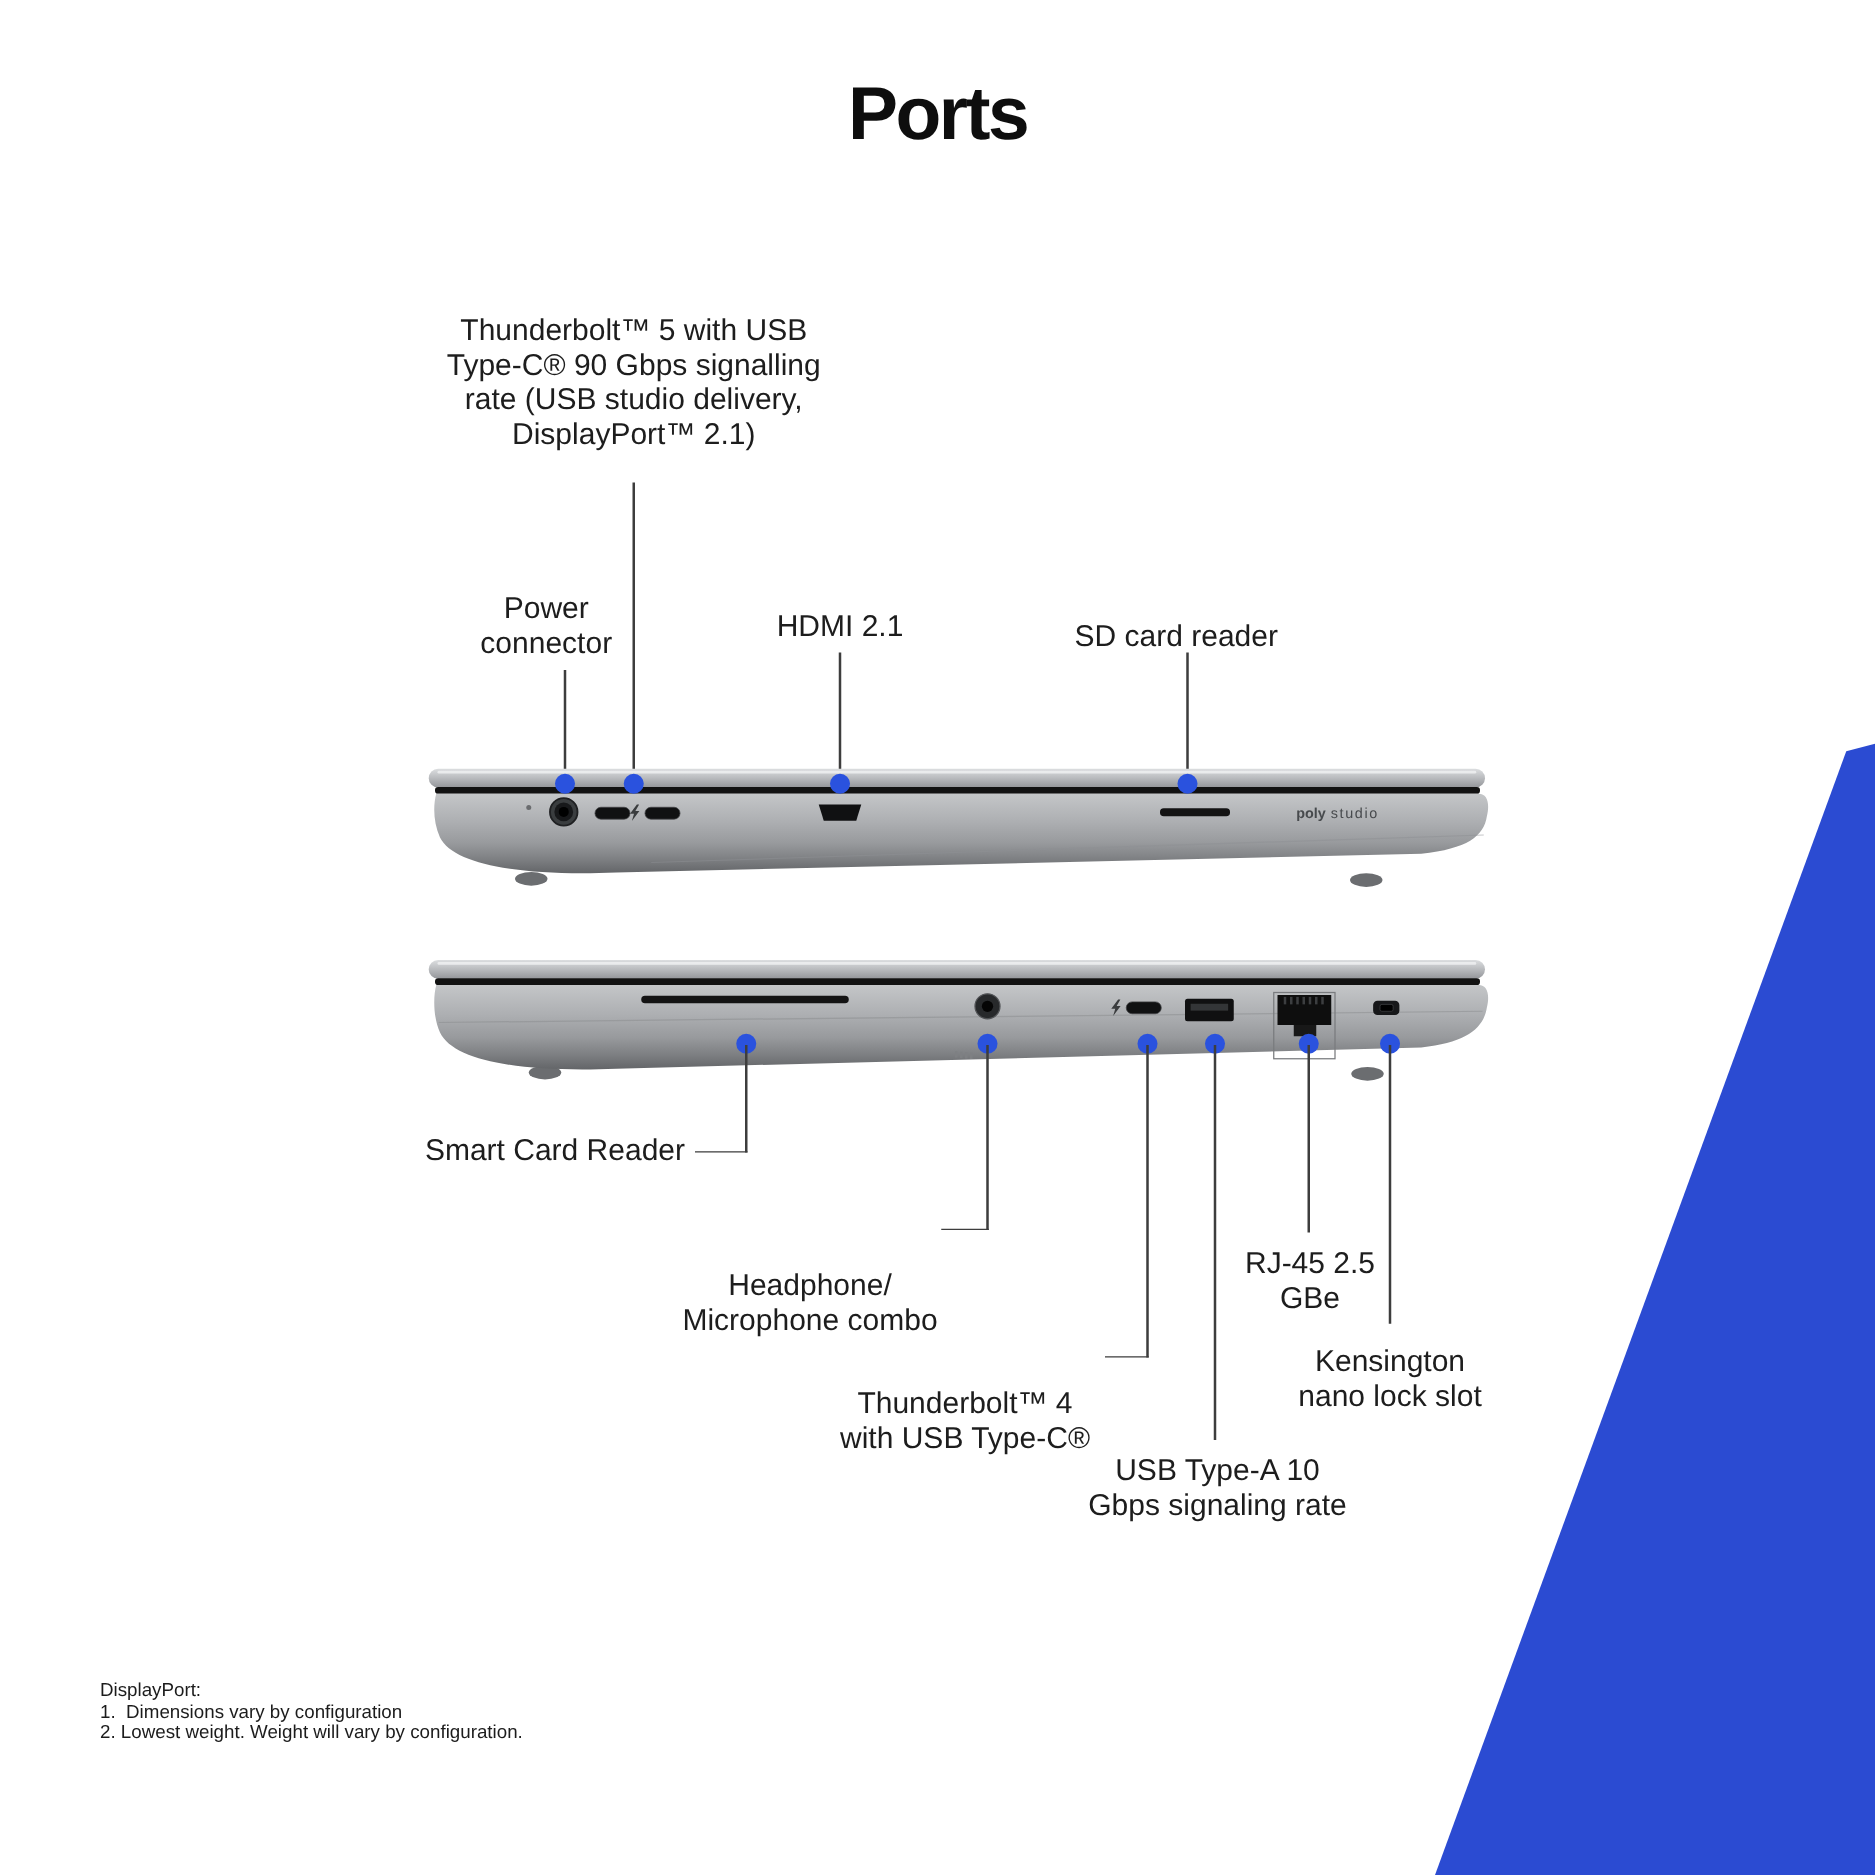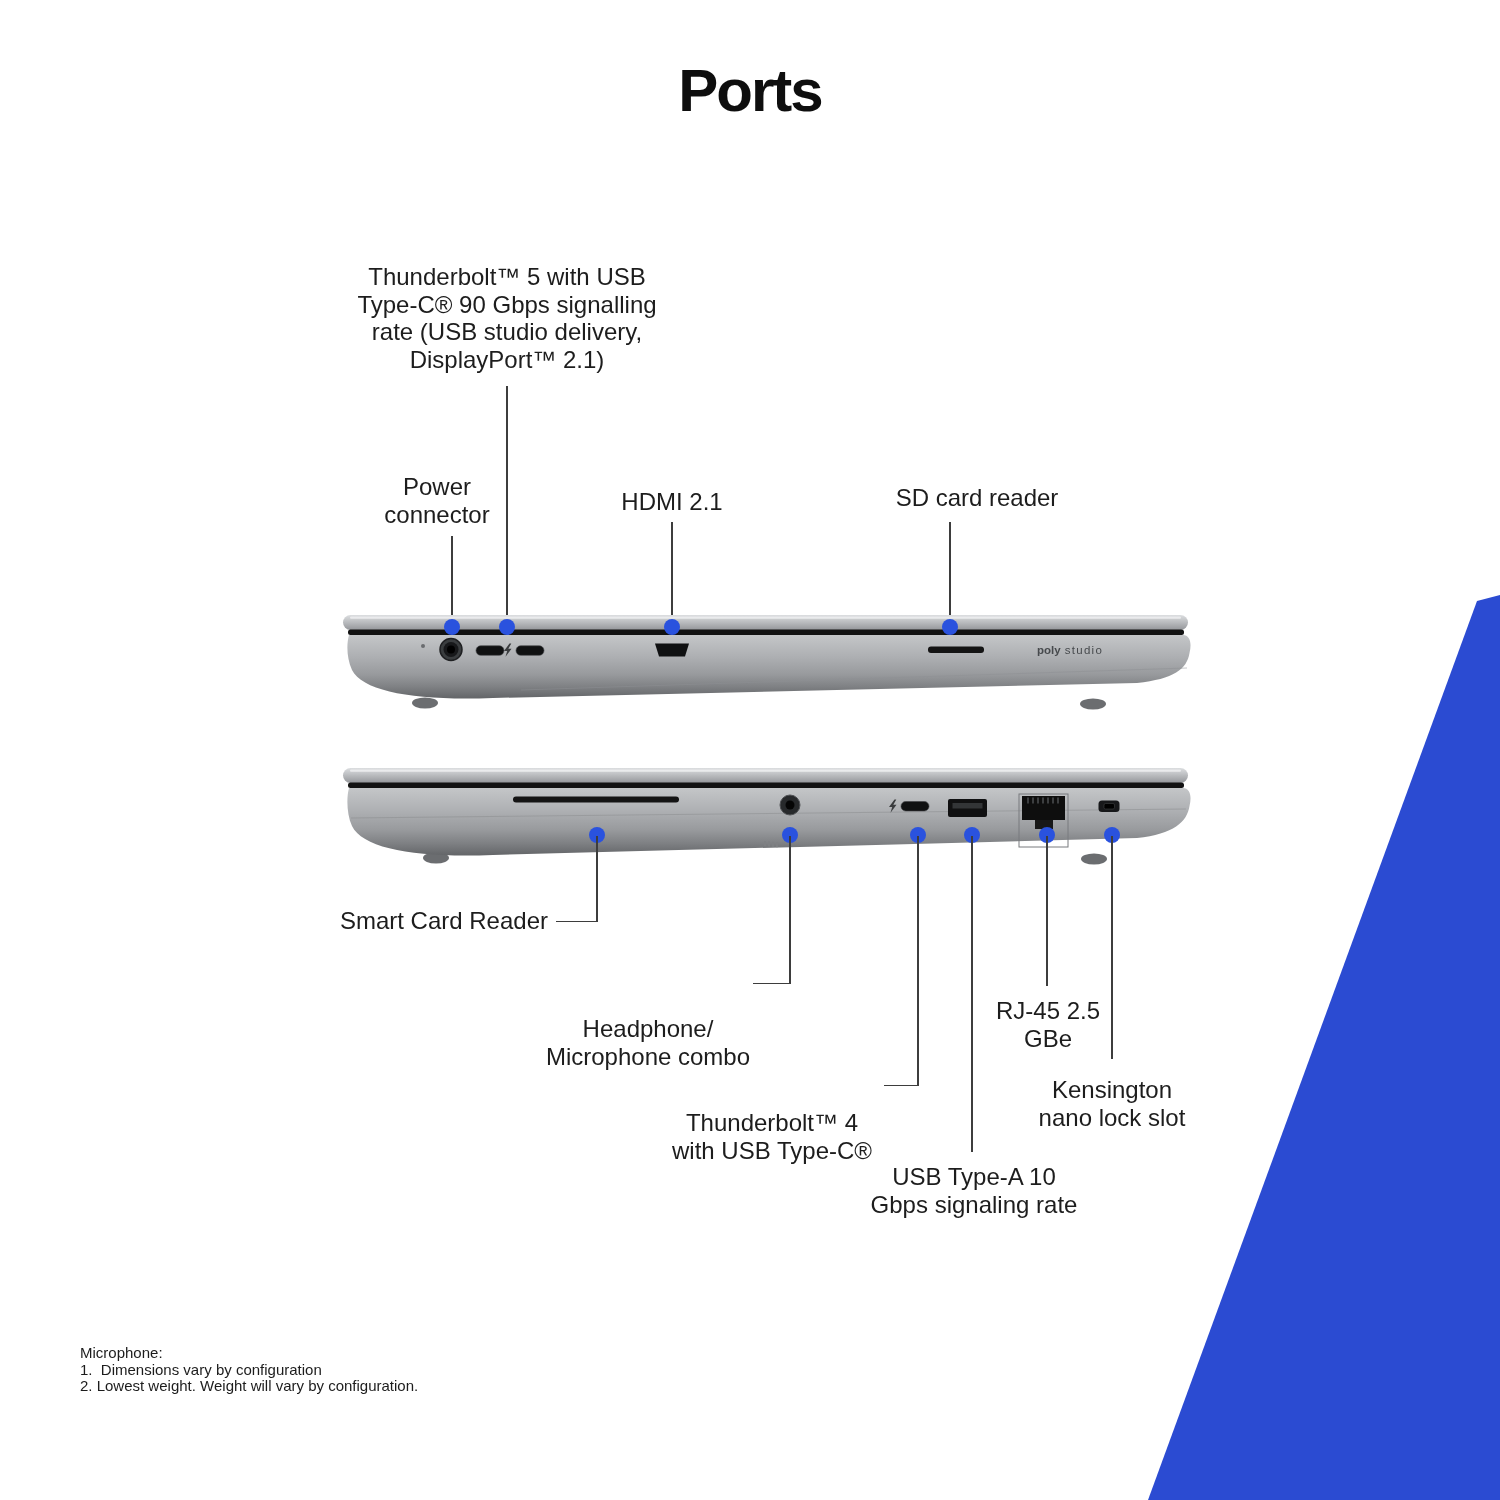--- a/index.html
+++ b/index.html
@@ -64,34 +64,34 @@
 </style>
 </head>
 <body>
 
 <svg class="laptop-svg" style="left:1140px;top:592px;" width="360" height="908" viewBox="0 0 360 908">
   <polygon class="accent" points="337,9 360,3 360,908 8,908"></polygon>
 </svg>
 
 <h1 class="title">Ports</h1>
 
-<div class="label" style="left:507px;top:251px;margin-top:12px;">
+<div class="label" style="left:507px;top:251px;">
   <span>Thunderbolt™ 5 with USB</span>
   <span>Type-C® 90 Gbps signalling</span>
   <span>rate (USB studio delivery,</span>
   <span>DisplayPort™ 2.1)</span>
 </div>
 <div class="label" style="left:437px;top:473px;">
   <span>Power</span>
   <span>connector</span>
 </div>
 <div class="label" style="left:672px;top:488px;">
   <span>HDMI 2.1</span>
 </div>
-<div class="label" style="left:941px;top:484px;margin-left:36px;">
+<div class="label" style="left:941px;top:496px;">
   <span>SD card reader</span>
 </div>
 
 <div class="v-line" style="left:506px;top:386px;height:241px;"></div>
 <div class="v-line" style="left:451px;top:536px;height:91px;"></div>
 <div class="v-line" style="left:671px;top:522px;height:105px;"></div>
 <div class="v-line" style="left:949px;top:522px;height:105px;"></div>
 
 <svg class="laptop-svg" style="left:341px;top:612px;" width="850" height="100" viewBox="0 0 850 100">
   <defs>
@@ -232,16 +232,16 @@
 <div class="label" style="left:1048px;top:997px;">
   <span>RJ-45 2.5</span>
   <span>GBe</span>
 </div>
 <div class="label" style="left:1112px;top:1076px;text-align:center;">
   <span>Kensington</span>
   <span>nano lock slot</span>
 </div>
 
 <div class="disclaimers">
-  <div>Microphone:</div>
+  <div>DisplayPort:</div>
   <div>1.  Dimensions vary by configuration</div>
   <div>2. Lowest weight. Weight will vary by configuration.</div>
 </div>
 
 </body></html>

